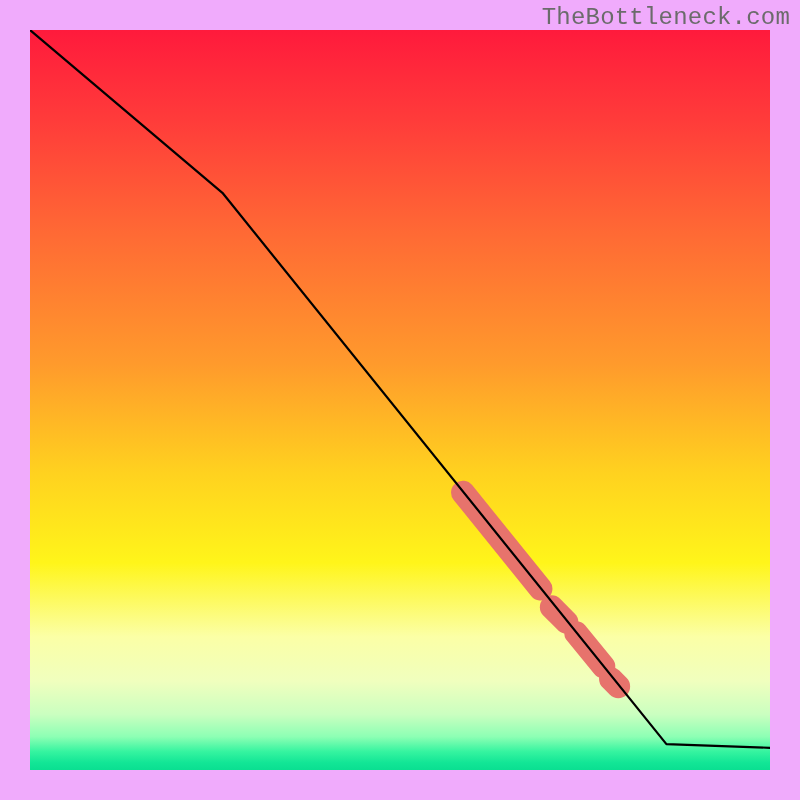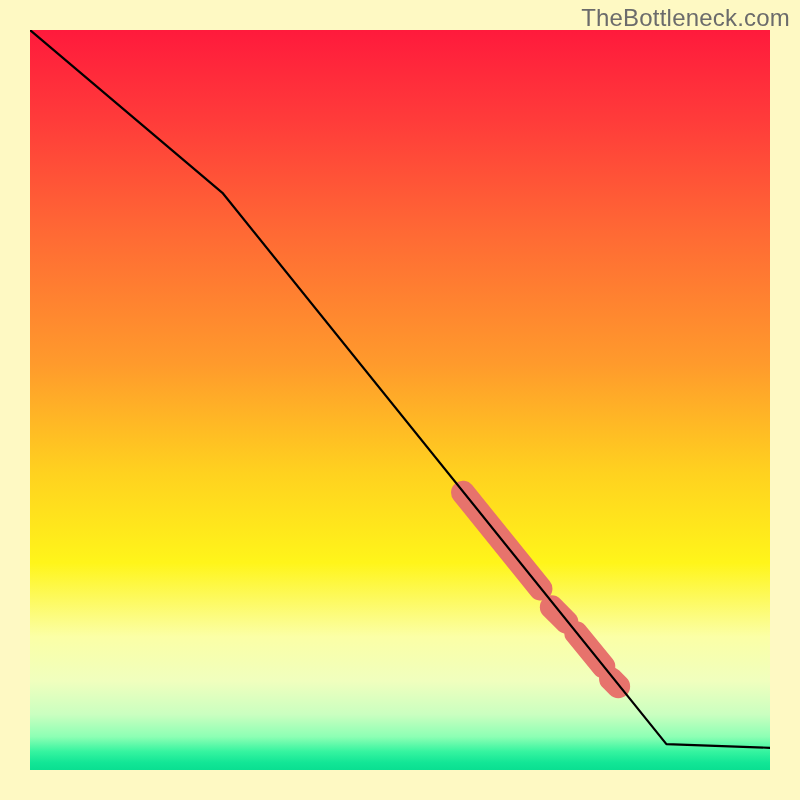--- a/index.html
+++ b/index.html
@@ -8,21 +8,22 @@
     width: 800px;
     height: 800px;
     overflow: hidden;
     font-family: Arial, Helvetica, sans-serif;
     background: #000;
   }
   .stage {
     position: relative;
     width: 800px;
     height: 800px;
-    background: #fef9c3;
+    background: #f0abfc;
+    font-family: Liberation Mono, monospace;
   }
   .plot-area {
     position: absolute;
     left: 30px;
     top: 30px;
     width: 740px;
     height: 740px;
     overflow: hidden;
   }
   .gradient-bg {

